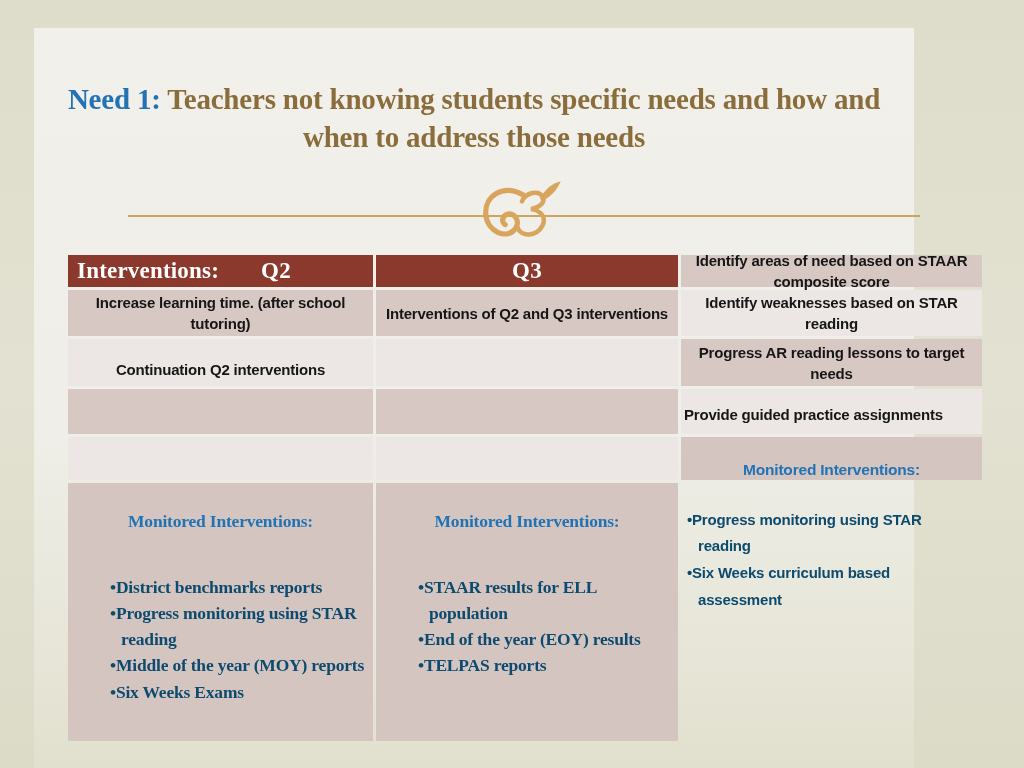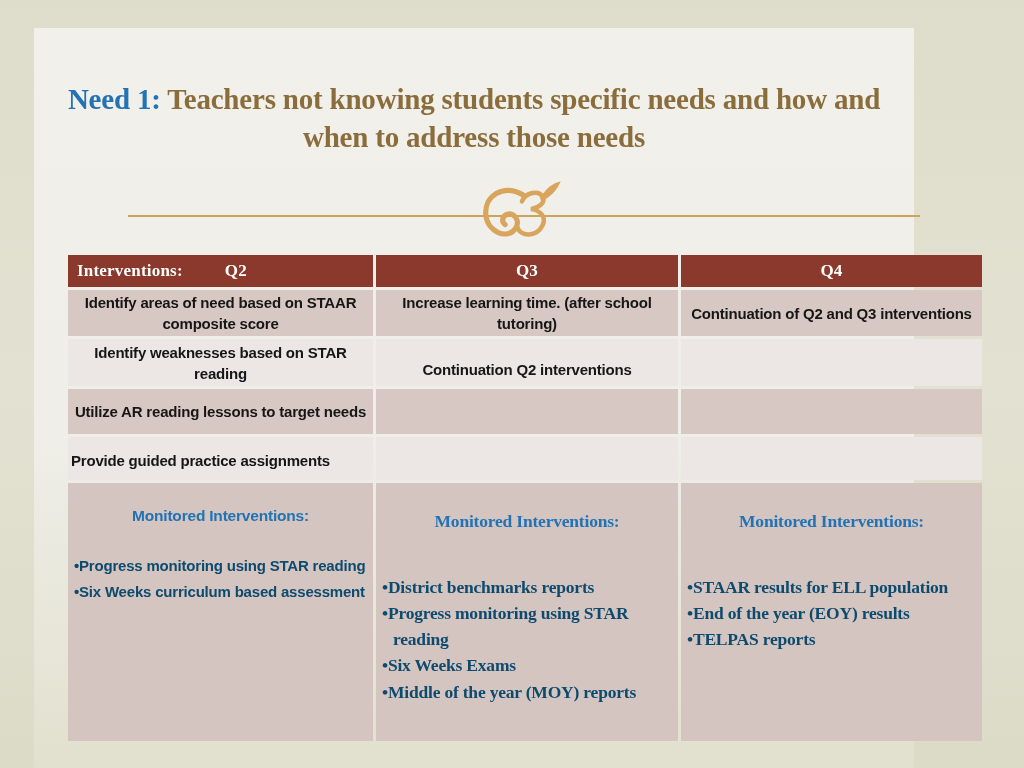--- a/index.html
+++ b/index.html
@@ -37,21 +37,21 @@
     gap:3px;
   }
   .cell {
     display:flex; align-items:center; justify-content:center;
     text-align:center; color:#161616; font-weight:700; font-size:15px;
     line-height:1.4; letter-spacing:-0.2px; padding:2px 6px; box-sizing:border-box;
   }
   .hdr {
     background:#8A392C; color:#FFFFFF;
     font-family:"Liberation Serif", serif; font-weight:600;
-    font-size:17px; letter-spacing:0.2px;
+    font-size:23px; letter-spacing:0.2px;
   }
   .hdr-first { justify-content:flex-start; padding-left:9px; }
   .hdr-first .q-label { margin-left:42px; }
   .pink  { background:#D8C8C3; }
   .light { background:#ECE7E5; }
   .mon-bg{ background:#D5C5C1; }
   .bottom-center { align-items:flex-end; padding-bottom:6px; }
   .bottom-left   { align-items:flex-end; justify-content:flex-start; text-align:left;
                    padding-left:3px; padding-bottom:9px; }
   
@@ -59,21 +59,21 @@
   .mon-heading {
     text-align:center; color:#2173B4; font-weight:700;
     text-decoration-thickness:2px; text-underline-offset:3px;
   }
   .mon.sans .mon-heading { font-size:15.5px; }
   .mon.serif { padding-top:26px; }
   .mon.serif .mon-heading { font-family:"Liberation Serif", serif; font-size:17.5px; }
   .mon-list { text-align:left; color:#0c4a6e; font-weight:700; margin-top:26px; padding:0 2px; }
   .mon.sans  .mon-list { font-size:15px; line-height:1.78; }
   .mon.serif .mon-list { font-family:"Liberation Serif", serif; font-size:17.5px;
-                         line-height:1.5; margin-top:40px; }
+                         line-height:1.5; margin-top:40px;margin-left:36px; }
   .bullet { padding-left:11px; text-indent:-11px; }
 </style>
 </head>
 <body>
 
 <div class="slide">
 
   <div class="title">
     <span class="need">Need 1:</span>
     <span class="rest">Teachers not knowing students specific needs and how and when to address those needs</span>
@@ -88,52 +88,51 @@
     <path fill="#D9A45C" d="M96,28 C104,12 116,4 128,1 C123,14 112,26 99,31 Z"></path>
   </svg>
 
   <div class="tbl">
 
     <div class="cell hdr hdr-first">
       <span>Interventions:</span>
       <span class="q-label">Q2</span>
     </div>
     <div class="cell hdr">Q3</div>
-    <div class="cell hdr">Q4</div>
 
     <div class="cell pink">Identify areas of need based on STAAR composite score</div>
     <div class="cell pink">Increase learning time. (after school tutoring)</div>
-    <div class="cell pink">Continuation of Q2 and Q3 interventions</div>
+    <div class="cell pink">Interventions of Q2 and Q3 interventions</div>
 
     <div class="cell light">Identify weaknesses based on STAR reading</div>
     <div class="cell light bottom-center">Continuation Q2 interventions</div>
     <div class="cell light"></div>
 
-    <div class="cell pink">Utilize AR reading lessons to target needs</div>
+    <div class="cell pink">Progress AR reading lessons to target needs</div>
     <div class="cell pink"></div>
     <div class="cell pink"></div>
 
     <div class="cell light bottom-left">Provide guided practice assignments</div>
     <div class="cell light"></div>
     <div class="cell light"></div>
 
     <div class="cell mon-bg mon sans">
       <div class="mon-heading">Monitored Interventions:</div>
       <div class="mon-list">
           <div class="bullet">•Progress monitoring using STAR reading</div>
           <div class="bullet">•Six Weeks curriculum based assessment</div>
         </div>
     </div>
     <div class="cell mon-bg mon serif">
       <div class="mon-heading">Monitored Interventions:</div>
       <div class="mon-list">
           <div class="bullet">•District benchmarks reports</div>
           <div class="bullet">•Progress monitoring using STAR reading</div>
+          <div class="bullet">•Middle of the year (MOY) reports</div>
           <div class="bullet">•Six Weeks Exams</div>
-          <div class="bullet">•Middle of the year (MOY) reports</div>
         </div>
     </div>
     <div class="cell mon-bg mon serif">
       <div class="mon-heading">Monitored Interventions:</div>
       <div class="mon-list">
           <div class="bullet">•STAAR results for ELL population</div>
           <div class="bullet">•End of the year (EOY) results</div>
           <div class="bullet">•TELPAS reports</div>
         </div>
     </div>

